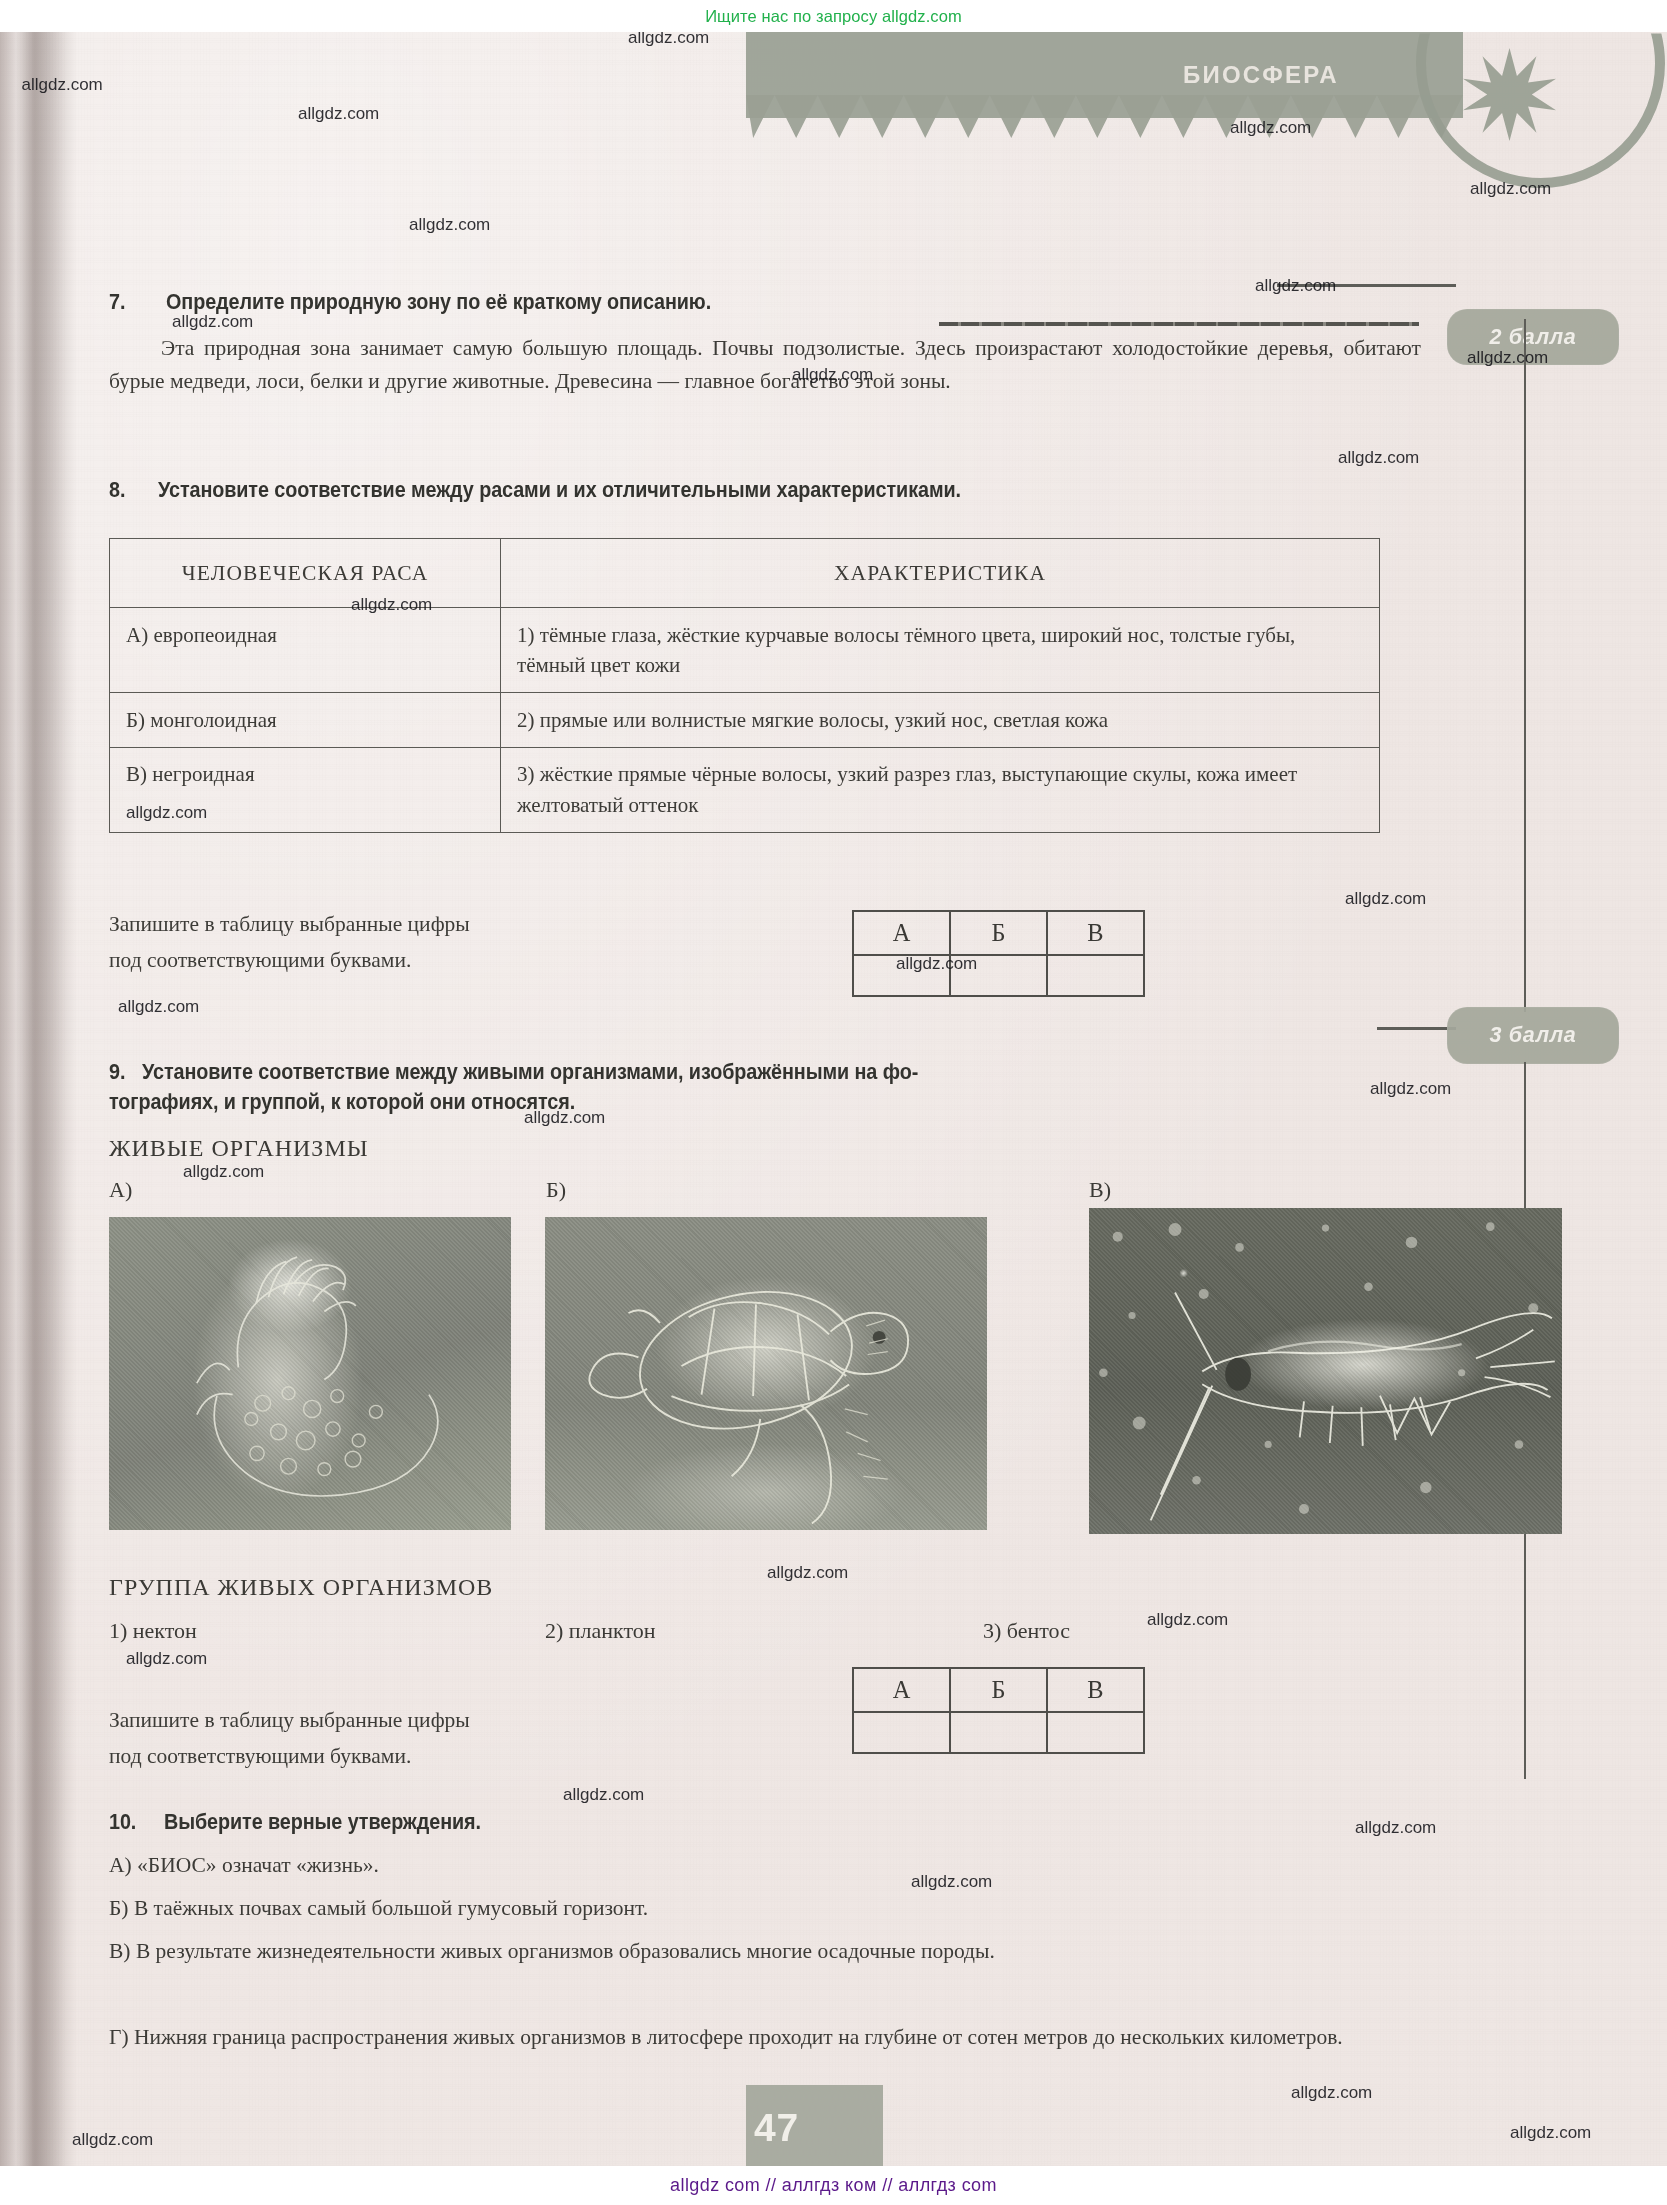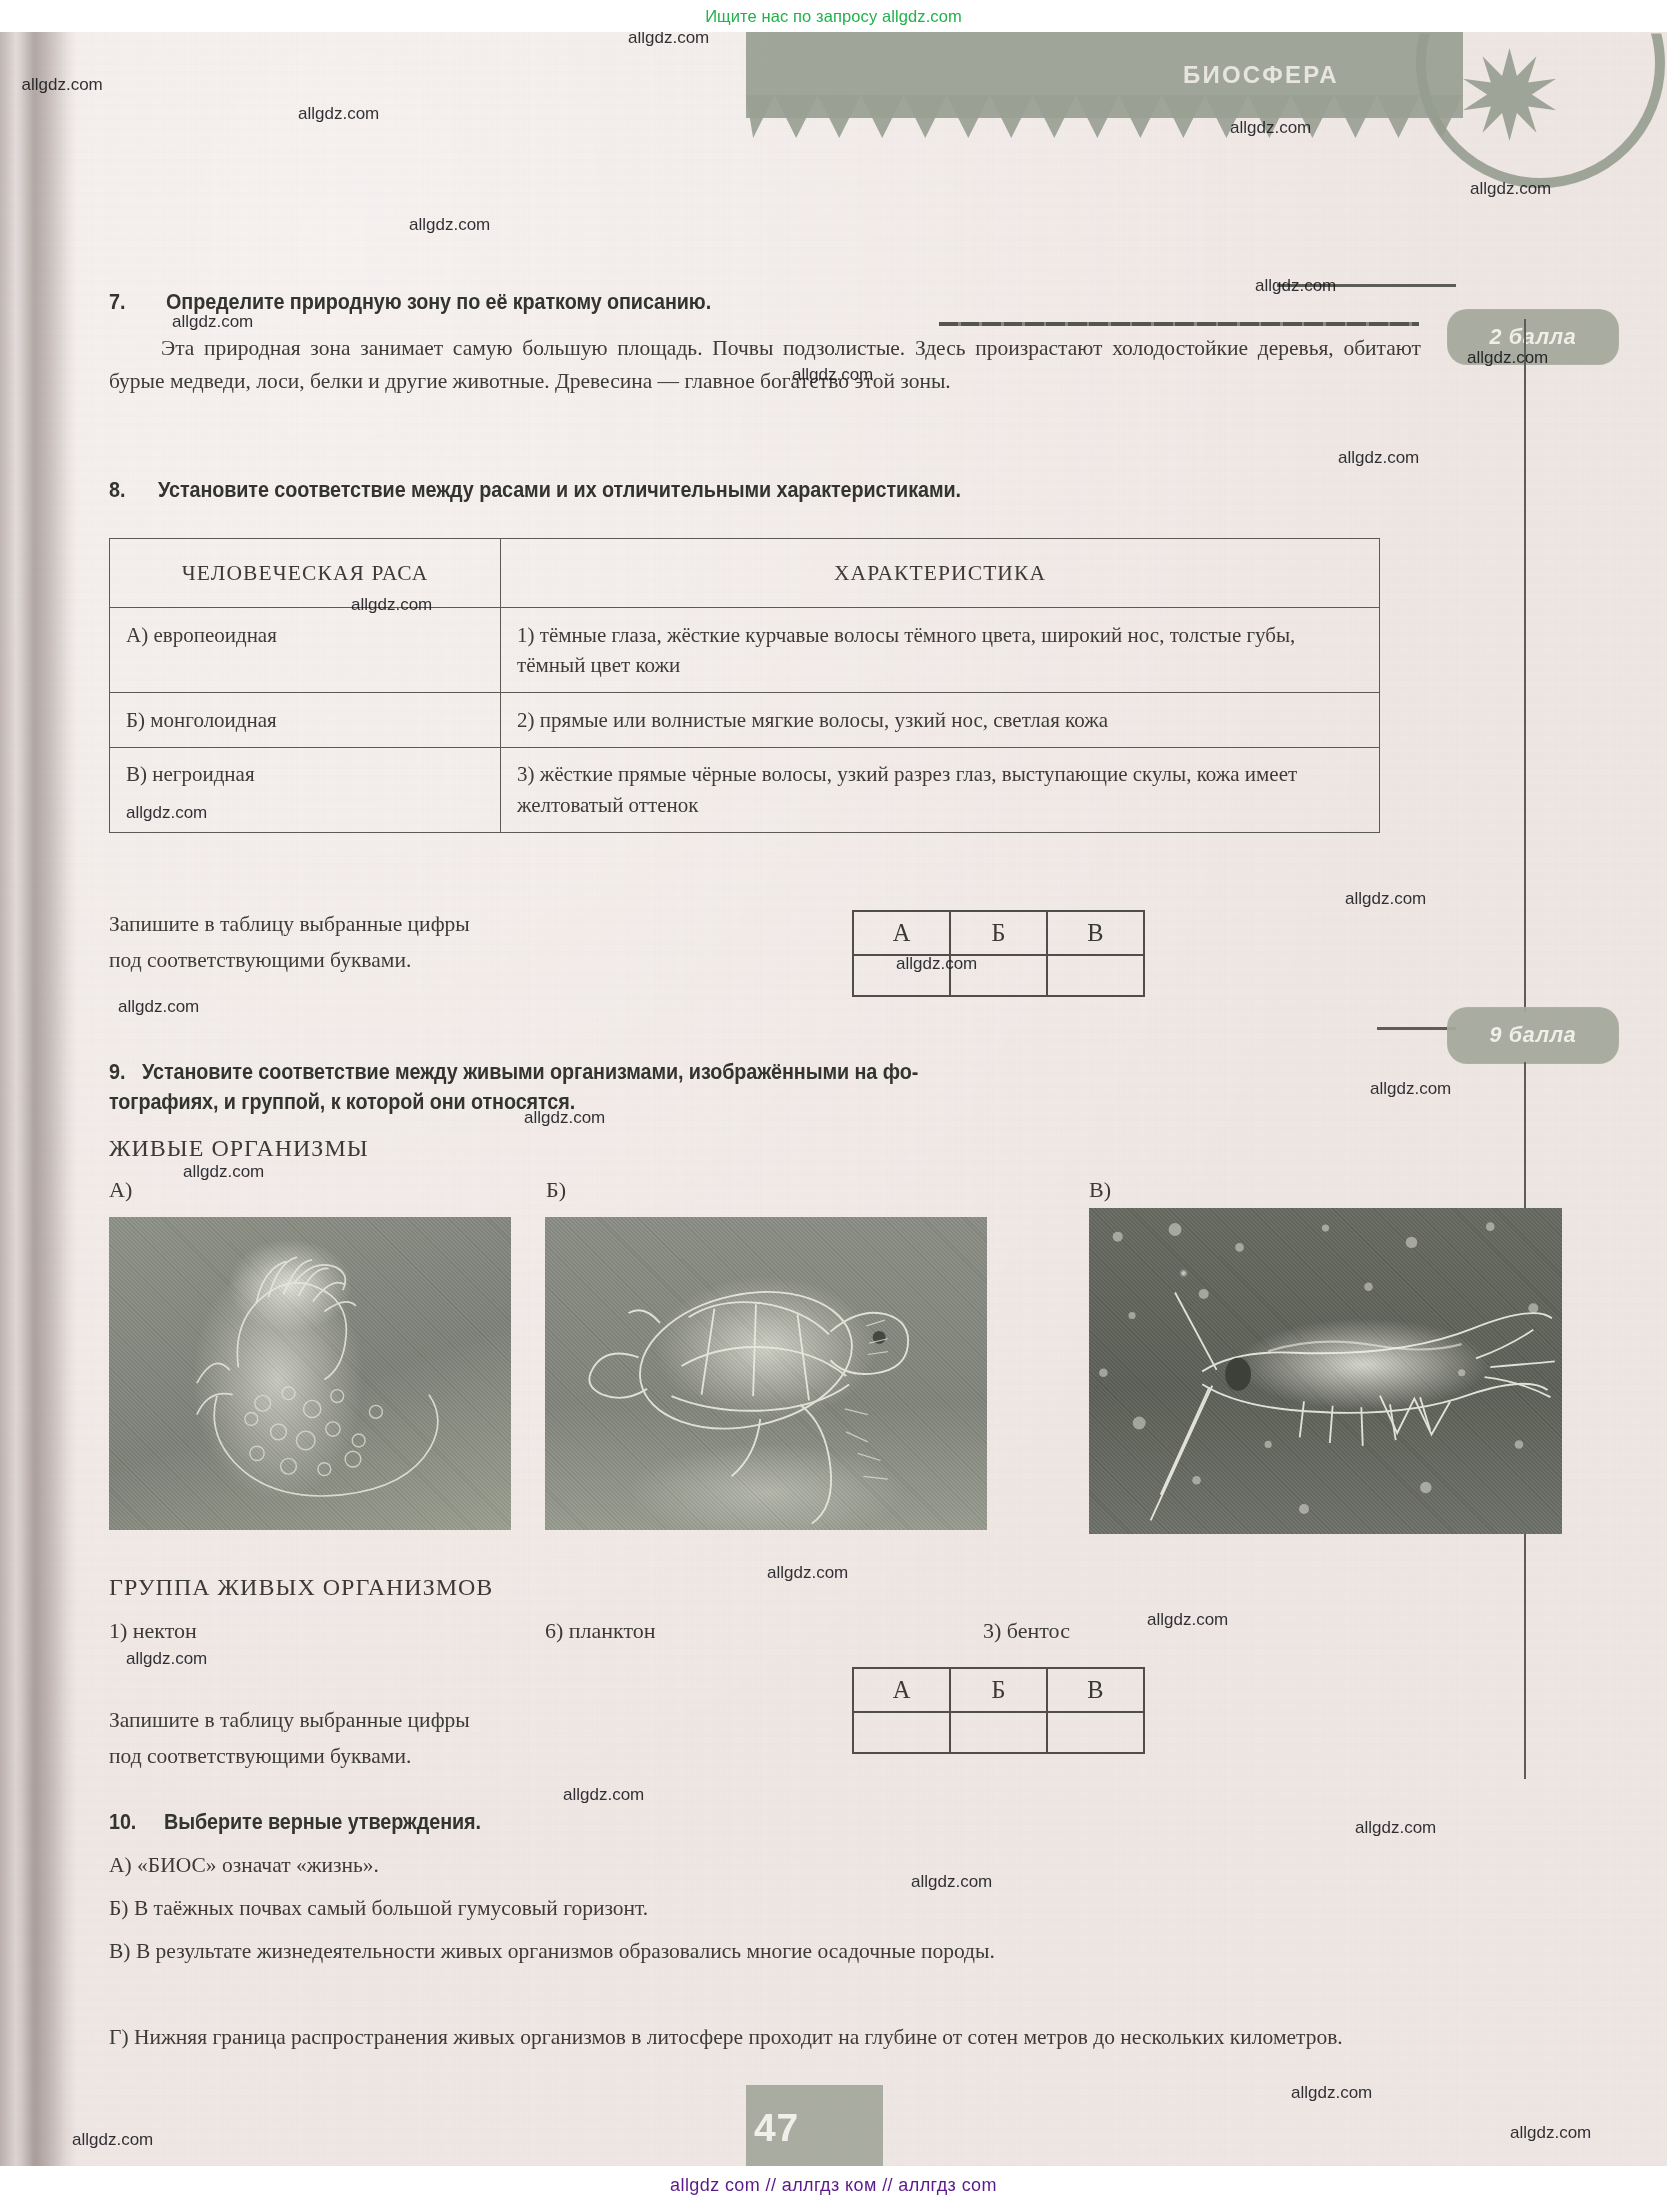--- a/index.html
+++ b/index.html
@@ -336,21 +336,21 @@
     </tr>
     <tr>
       <td></td>
       <td></td>
       <td></td>
     </tr>
   </tbody>
     </table>
 
   <div class="rule-line" style="left:1377px;top:995px;width:79px;"></div>
-  <div class="score-badge" id="badge-3">9 балла</div>
+  <div class="score-badge" id="badge-3">3 балла</div>
   <div class="rule-vert" style="left:1524px;top:1030px;height:717px;"></div>
 
   <div class="h-task" style="left:109px;top:1027px;width:42px;">9.</div>
   <div class="h-task" style="left:142px;top:1027px;width:1334px;">Установите соответствие между живыми организмами, изображёнными на фо-</div>
   <div class="h-task" style="left:109px;top:1057px;width:1334px;">тографиях, и группой, к которой они относятся.</div>
 
   <div class="caption-caps" style="left:109px;top:1103px;">ЖИВЫЕ ОРГАНИЗМЫ</div>
 
   <div class="opt-label" style="left:109px;top:1145px;">А)</div>
   <div class="opt-label" style="left:546px;top:1145px;">Б)</div>
@@ -441,21 +441,21 @@
         <path d="M406 262 l24 52 l24 -48 l24 50 l26 -46"></path>
         <path d="M540 210 q44 -16 80 -40 M552 236 q50 6 92 28 M560 222 q48 -4 90 -8"></path>
       </g>
       <path d="M250 200 q70 -22 150 -8 q70 12 120 -2" stroke="#f4f4ea" stroke-width="3" fill="none" opacity=".55"></path>
     </svg>
   </div>
 
   <div class="caption-caps" style="left:109px;top:1542px;">ГРУППА ЖИВЫХ ОРГАНИЗМОВ</div>
 
   <div class="opt-label" style="left:109px;top:1586px;">1) нектон</div>
-  <div class="opt-label" style="left:545px;top:1586px;">6) планктон</div>
+  <div class="opt-label" style="left:545px;top:1586px;">2) планктон</div>
   <div class="opt-label" style="left:983px;top:1586px;">3) бентос</div>
 
   <div class="body-ser" style="left:109px;top:1672px;width:645px;">Запишите в таблицу выбранные цифры</div>
   <div class="body-ser" style="left:109px;top:1708px;width:645px;">под соответствующими буквами.</div>
 
   <table class="answer-grid" id="answer-grid-9">
     <tbody>
         <tr>
       <td class="head">А</td>
       <td class="head">Б</td>

